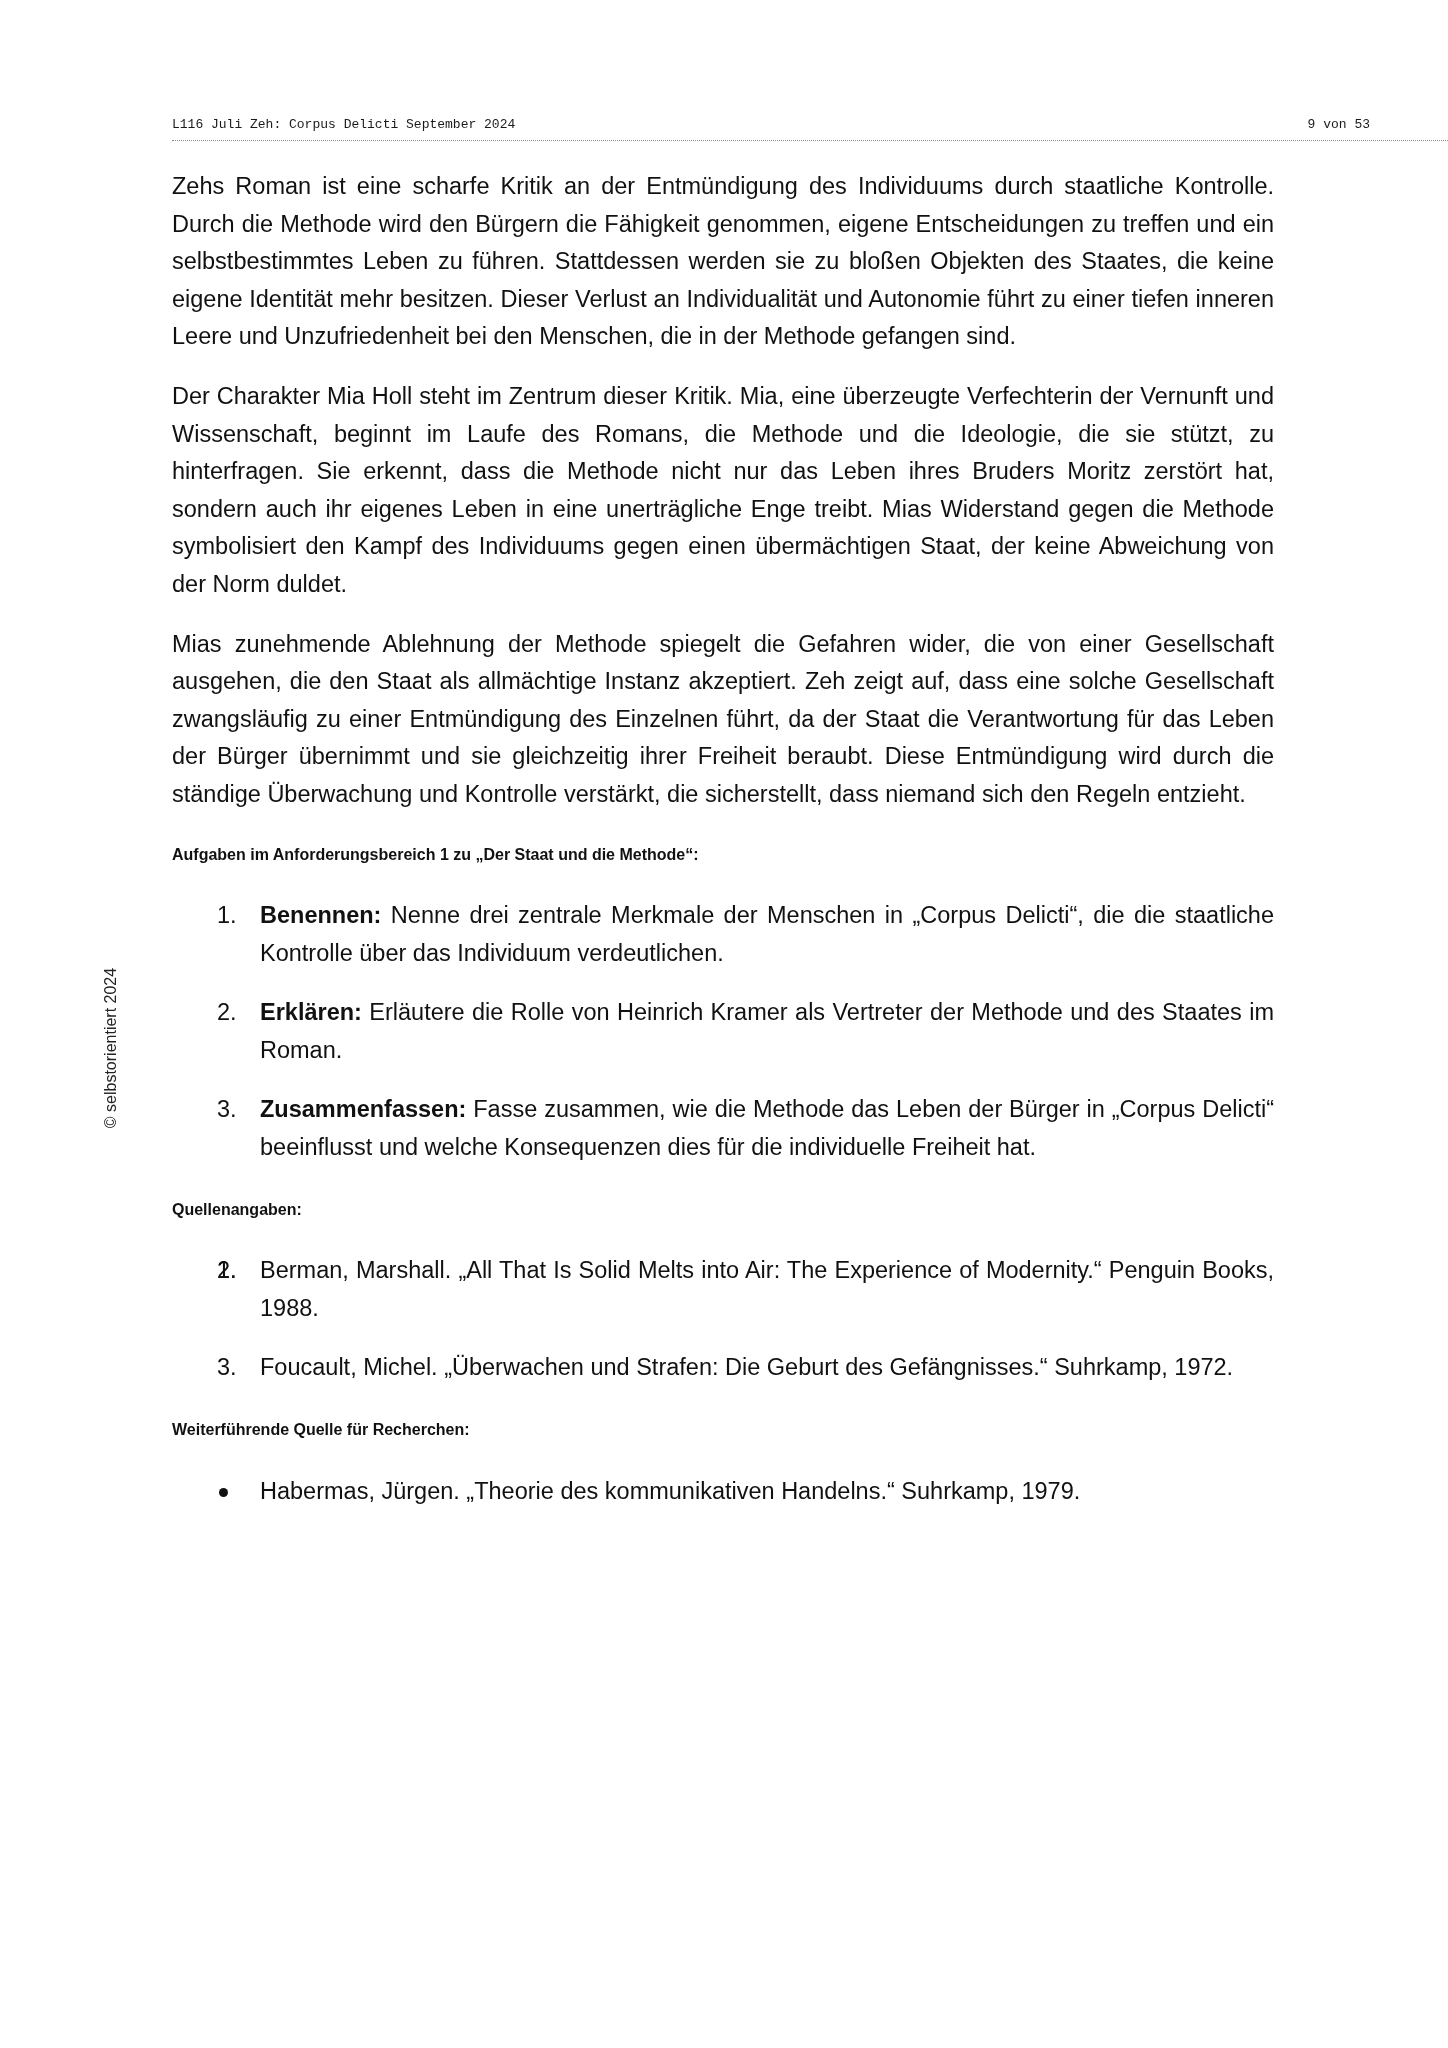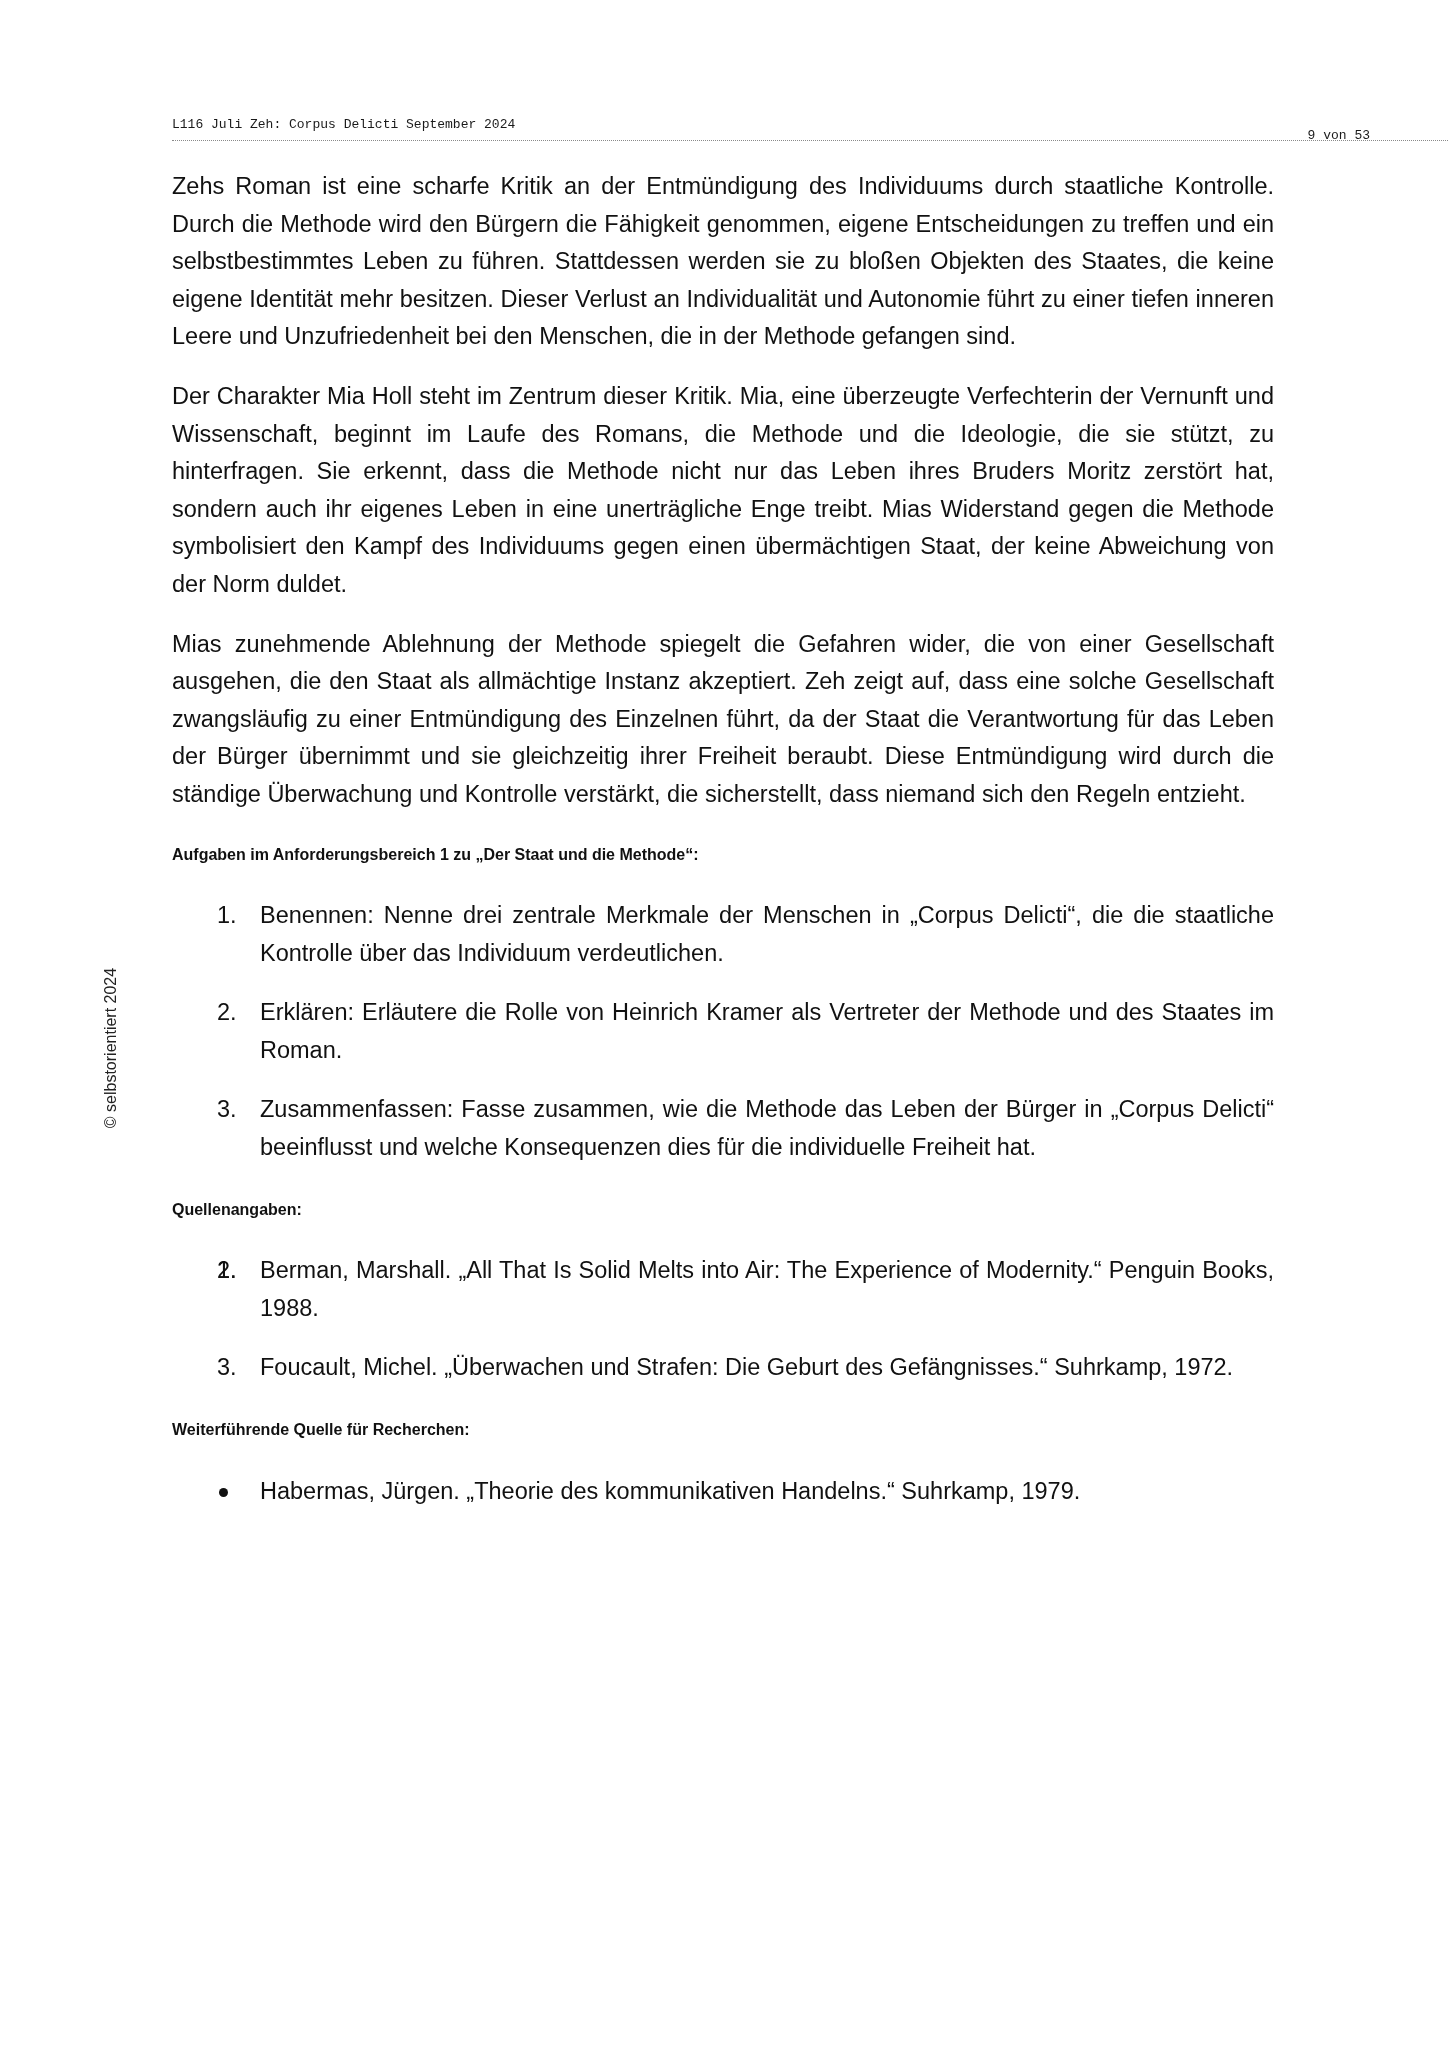--- a/index.html
+++ b/index.html
@@ -28,21 +28,21 @@
     }
     .page-header .hdr-title {
       position: absolute;
       left: 0;
       top: 0;
       white-space: nowrap;
     }
     .page-header .hdr-page {
       position: absolute;
       right: 0;
-      top: 11px;
+      top: 0;
       white-space: nowrap;
     }
     .header-rule {
       position: absolute;
       left: 172px;
       top: 140px;
       width: 1276px;
       height: 0;
       border-top: 1.5px dotted #8a8a8a;
     }
@@ -95,21 +95,21 @@
     .content li .bullet-dot {
       position: absolute;
       left: 47px;
       top: 15px;
       width: 9px;
       height: 9px;
       border-radius: 50%;
       background: #111111;
     }
     .content li .term {
-      font-weight: normal;
+      font-weight: bold;
     }
   </style>
 </head>
 <body>
 
 <div class="page-header">
   <span class="hdr-title">L116 Juli Zeh: Corpus Delicti September 2024</span>
   <span class="hdr-page">9 von 53</span>
 </div>
 <div class="header-rule"></div>

